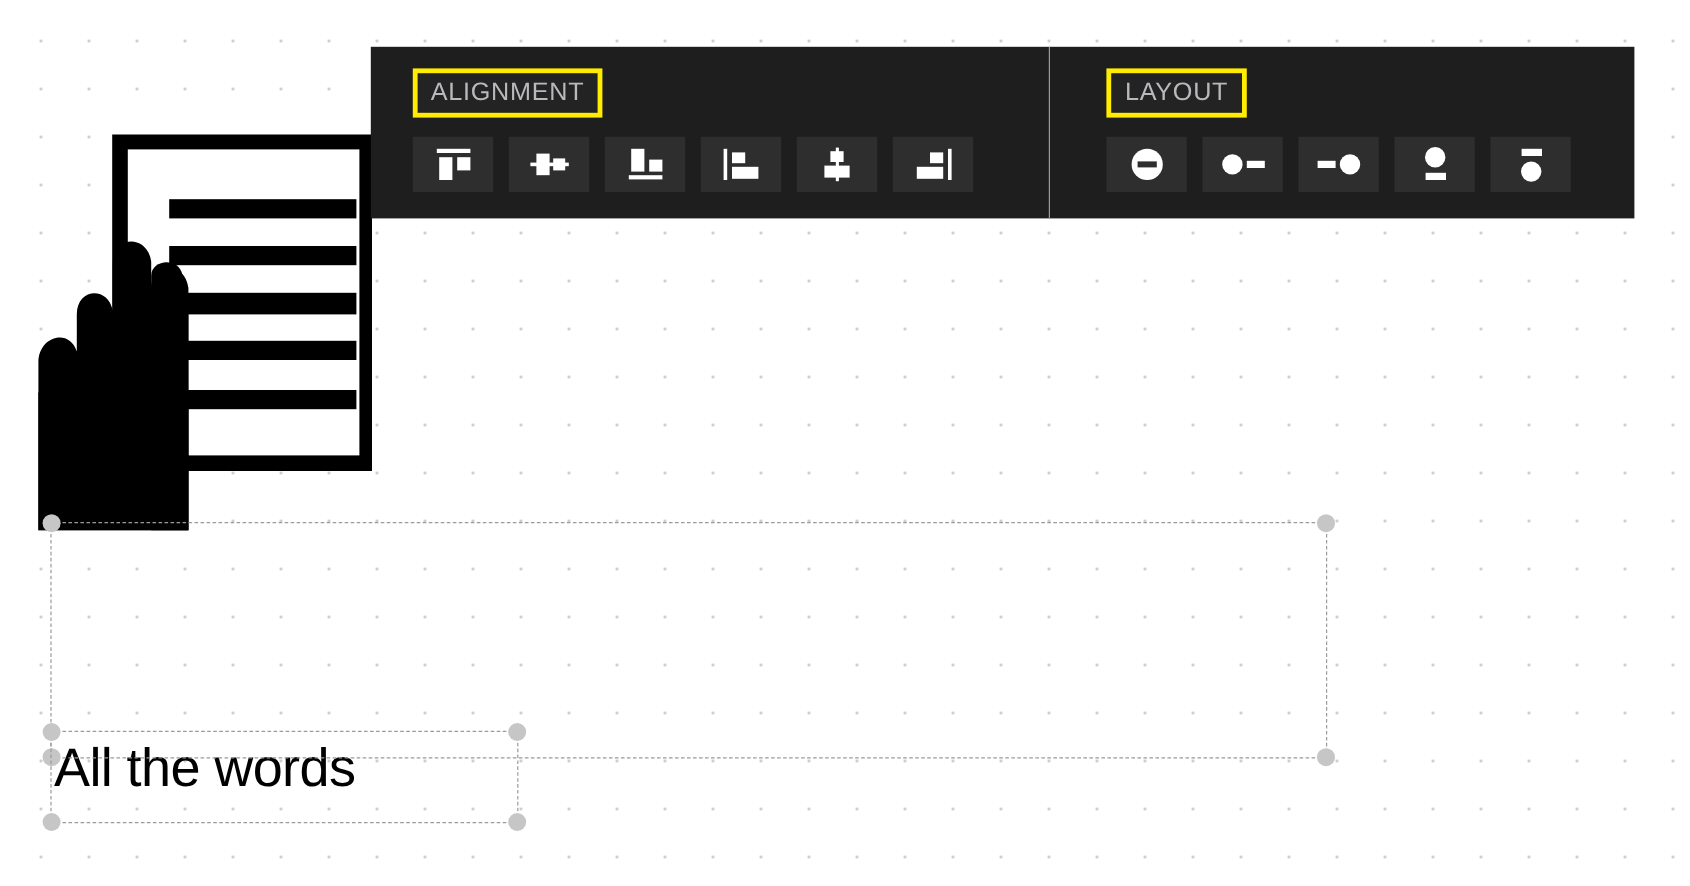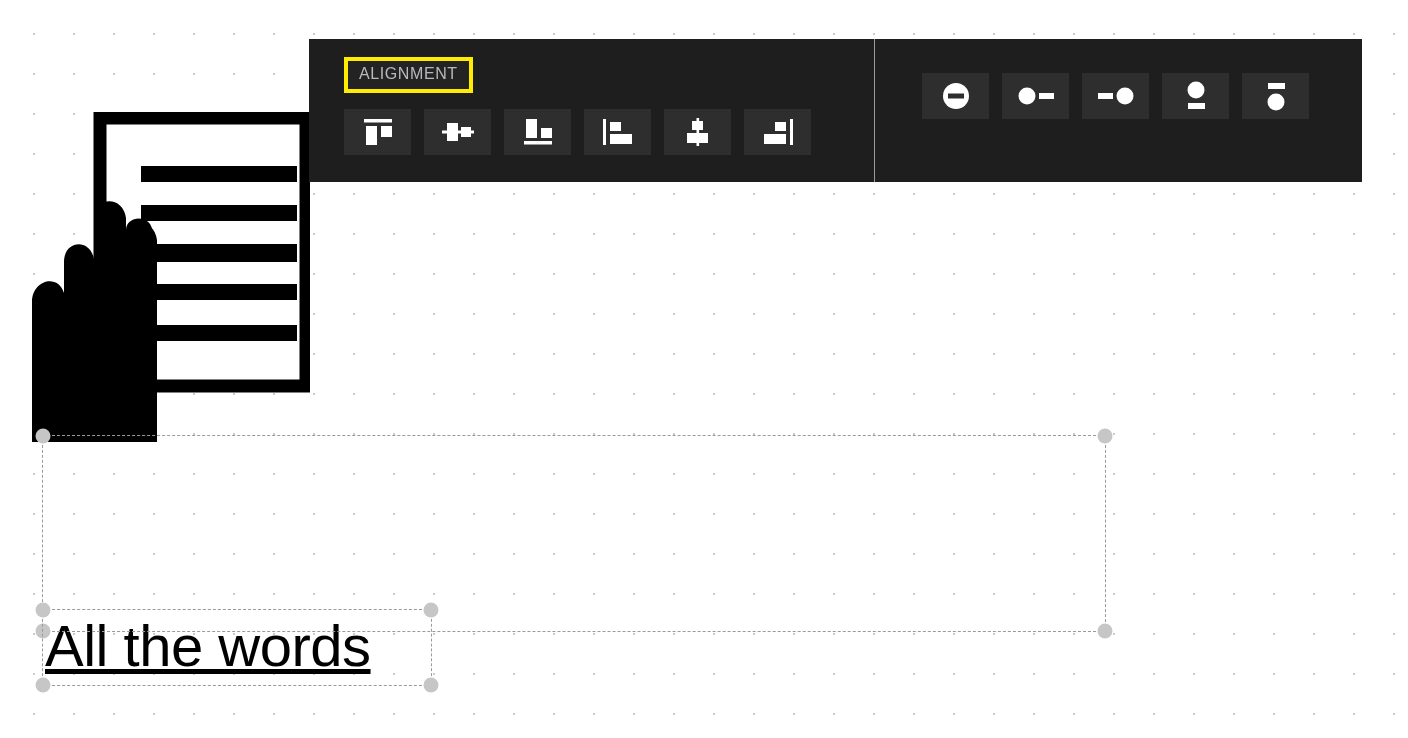--- a/index.html
+++ b/index.html
@@ -69,21 +69,21 @@
   .group-label-wrap {
     display: inline-block;
     align-self: flex-start;
     border: 4px solid #ffec00;
     background: #232323;
     padding: 5px 11px 7px 11px;
     line-height: 1;
   }
   .group-label {
     color: #b9b9bd;
-    font-size: 16px;
+    font-size: 21px;
     letter-spacing: 0.6px;
     font-family: "Liberation Sans", sans-serif;
     white-space: nowrap;
     display: block;
   }
 
   .btn-row {
     margin-top: 16px;
     display: flex;
     flex-direction: row;
@@ -112,23 +112,22 @@
   }
   #title-text {
     left: 48px;
     top: 455px;
     font-size: 150px;
     letter-spacing: -1px;
   }
   #subtitle-text {
     left: 45px;
     top: 617px;
-    font-size: 58px;
+    font-size: 45px;
     letter-spacing: -0.5px;
-    text-decoration: underline;
   }
 
   
   .sel-box {
     position: absolute;
     border: 1px dashed #9a9a9a;
     box-sizing: border-box;
     background: transparent;
   }
   #sel-title    { left: 42px; top: 435px; width: 1064px; height: 197px; }
@@ -251,20 +250,23 @@
             </svg>
           </span>
         </button>
 
       </div>
     </div>
 
     <div class="group-divider"></div>
 
     <div class="tool-group group-layout">
+      <div class="group-label-wrap">
+        <span class="group-label">LAYOUT</span>
+      </div>
       <div class="btn-row">
 
         <button class="tool-btn" title="Label overlay">
           <span>
             <svg width="36" height="30" viewBox="0 0 36 30">
               <circle cx="18" cy="15" r="13" fill="#ffffff"></circle>
               <rect x="10" y="12.5" width="16" height="5" fill="#2e2e2e"></rect>
             </svg>
           </span>
         </button>

